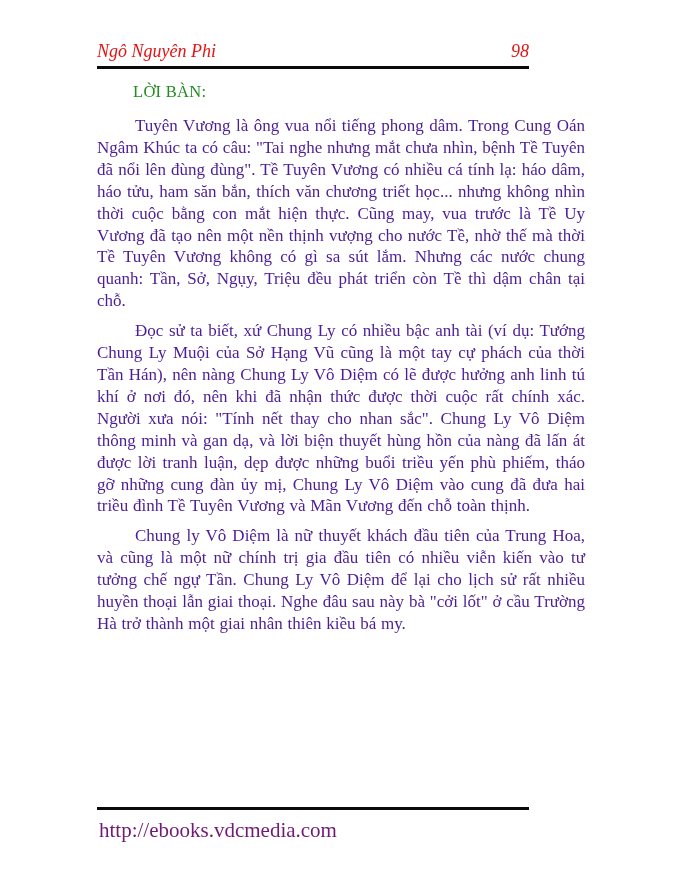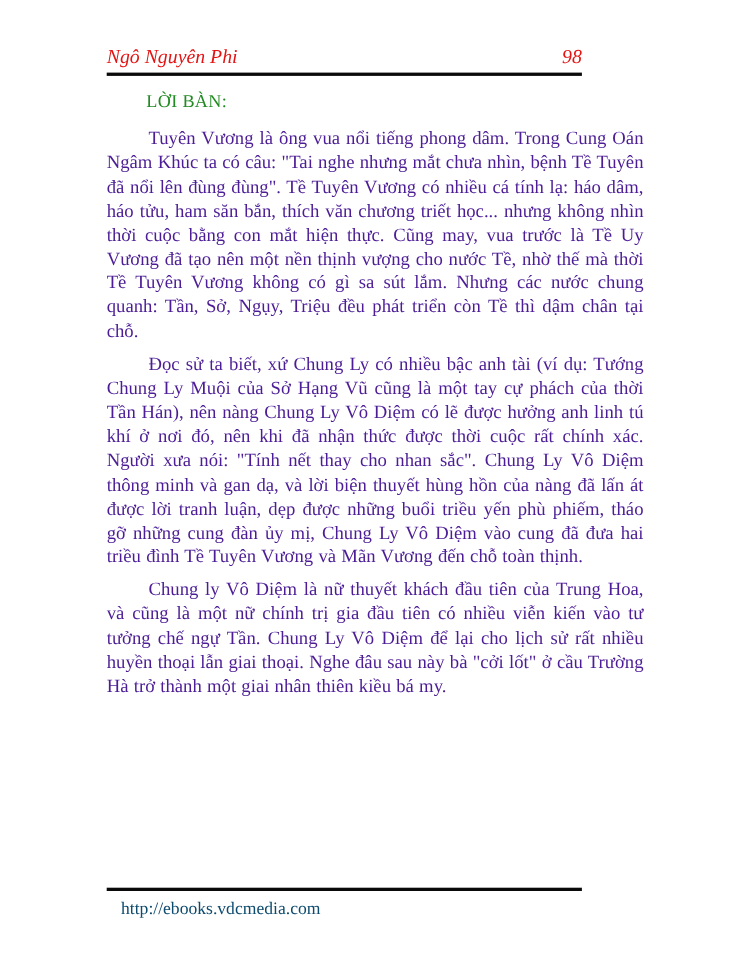--- a/index.html
+++ b/index.html
@@ -60,24 +60,24 @@
   .footer-rule {
     position: absolute;
     left: 97px;
     right: 95px;
     top: 807px;
     height: 3px;
     background: #0a0a0a;
   }
   .footer-url {
     position: absolute;
-    left: 110px;
+    left: 99px;
     top: 818px;
-    color: #0c4a6e;
-    font-size: 16px;
+    color: #701a75;
+    font-size: 21px;
     text-decoration: none;
   }
 </style>
 </head>
 <body>
 
 <div class="page">
 
   <div class="header-row">
     <span>Ngô Nguyên Phi</span>

